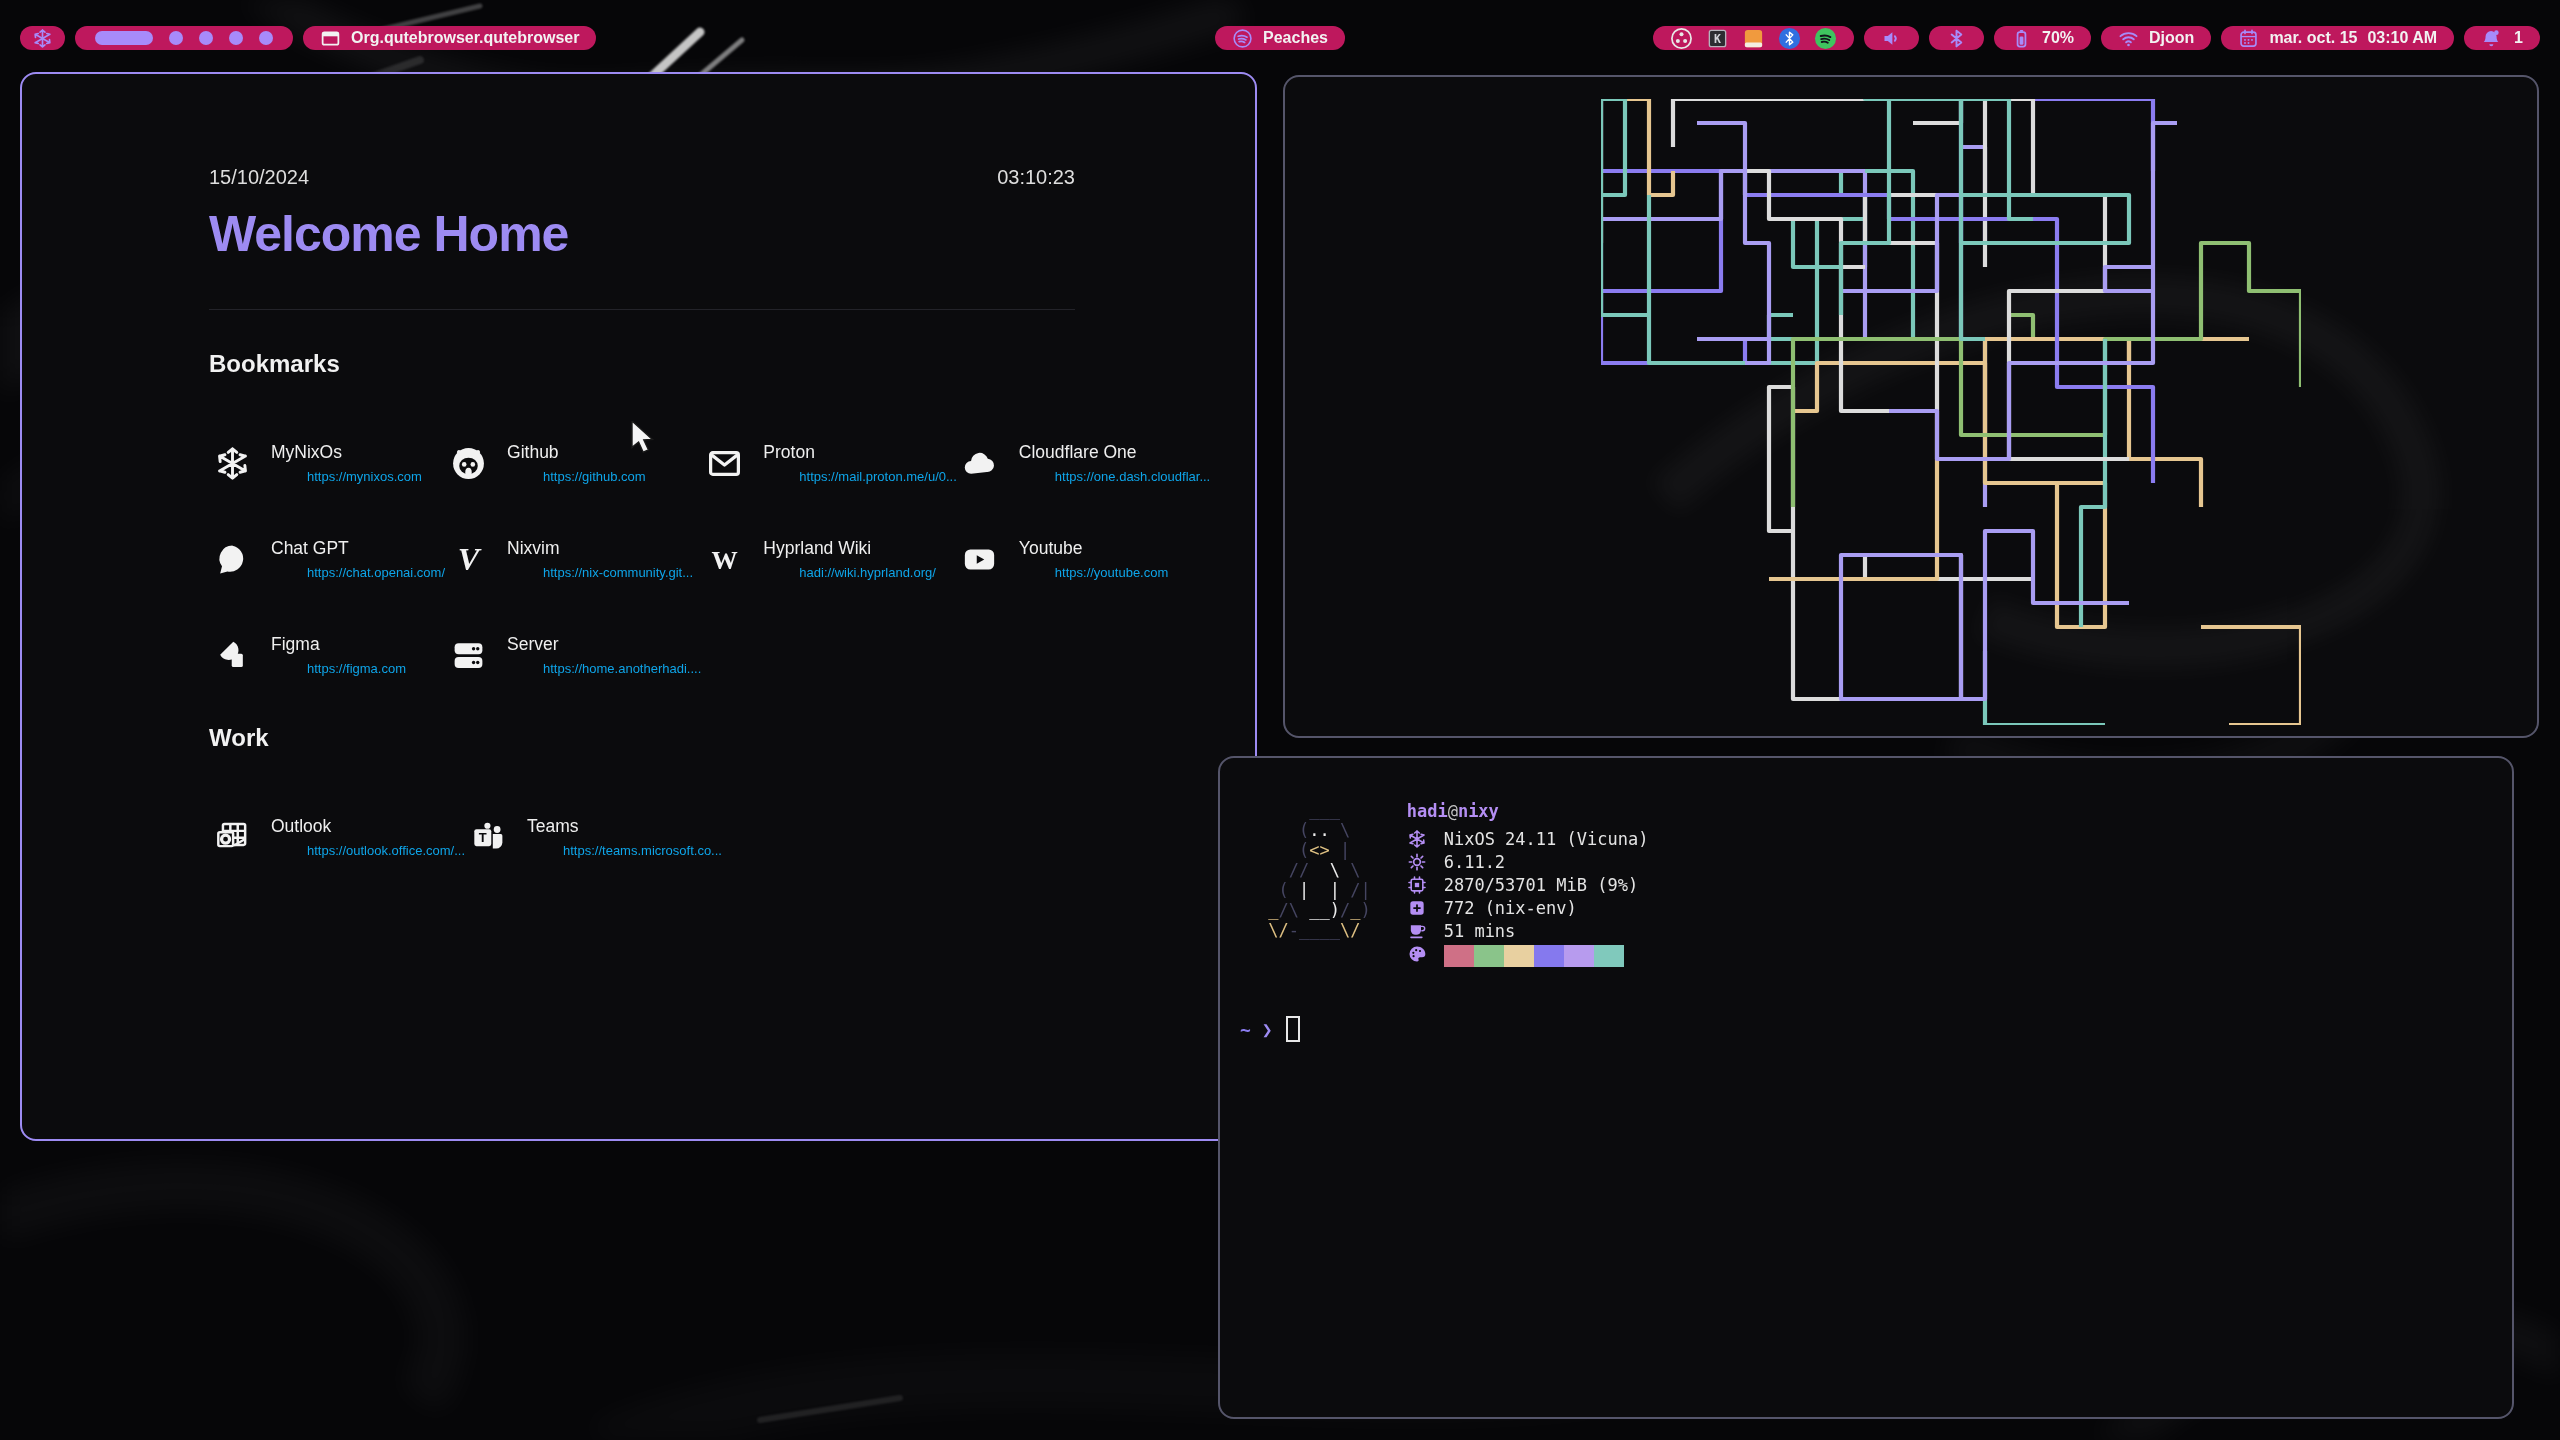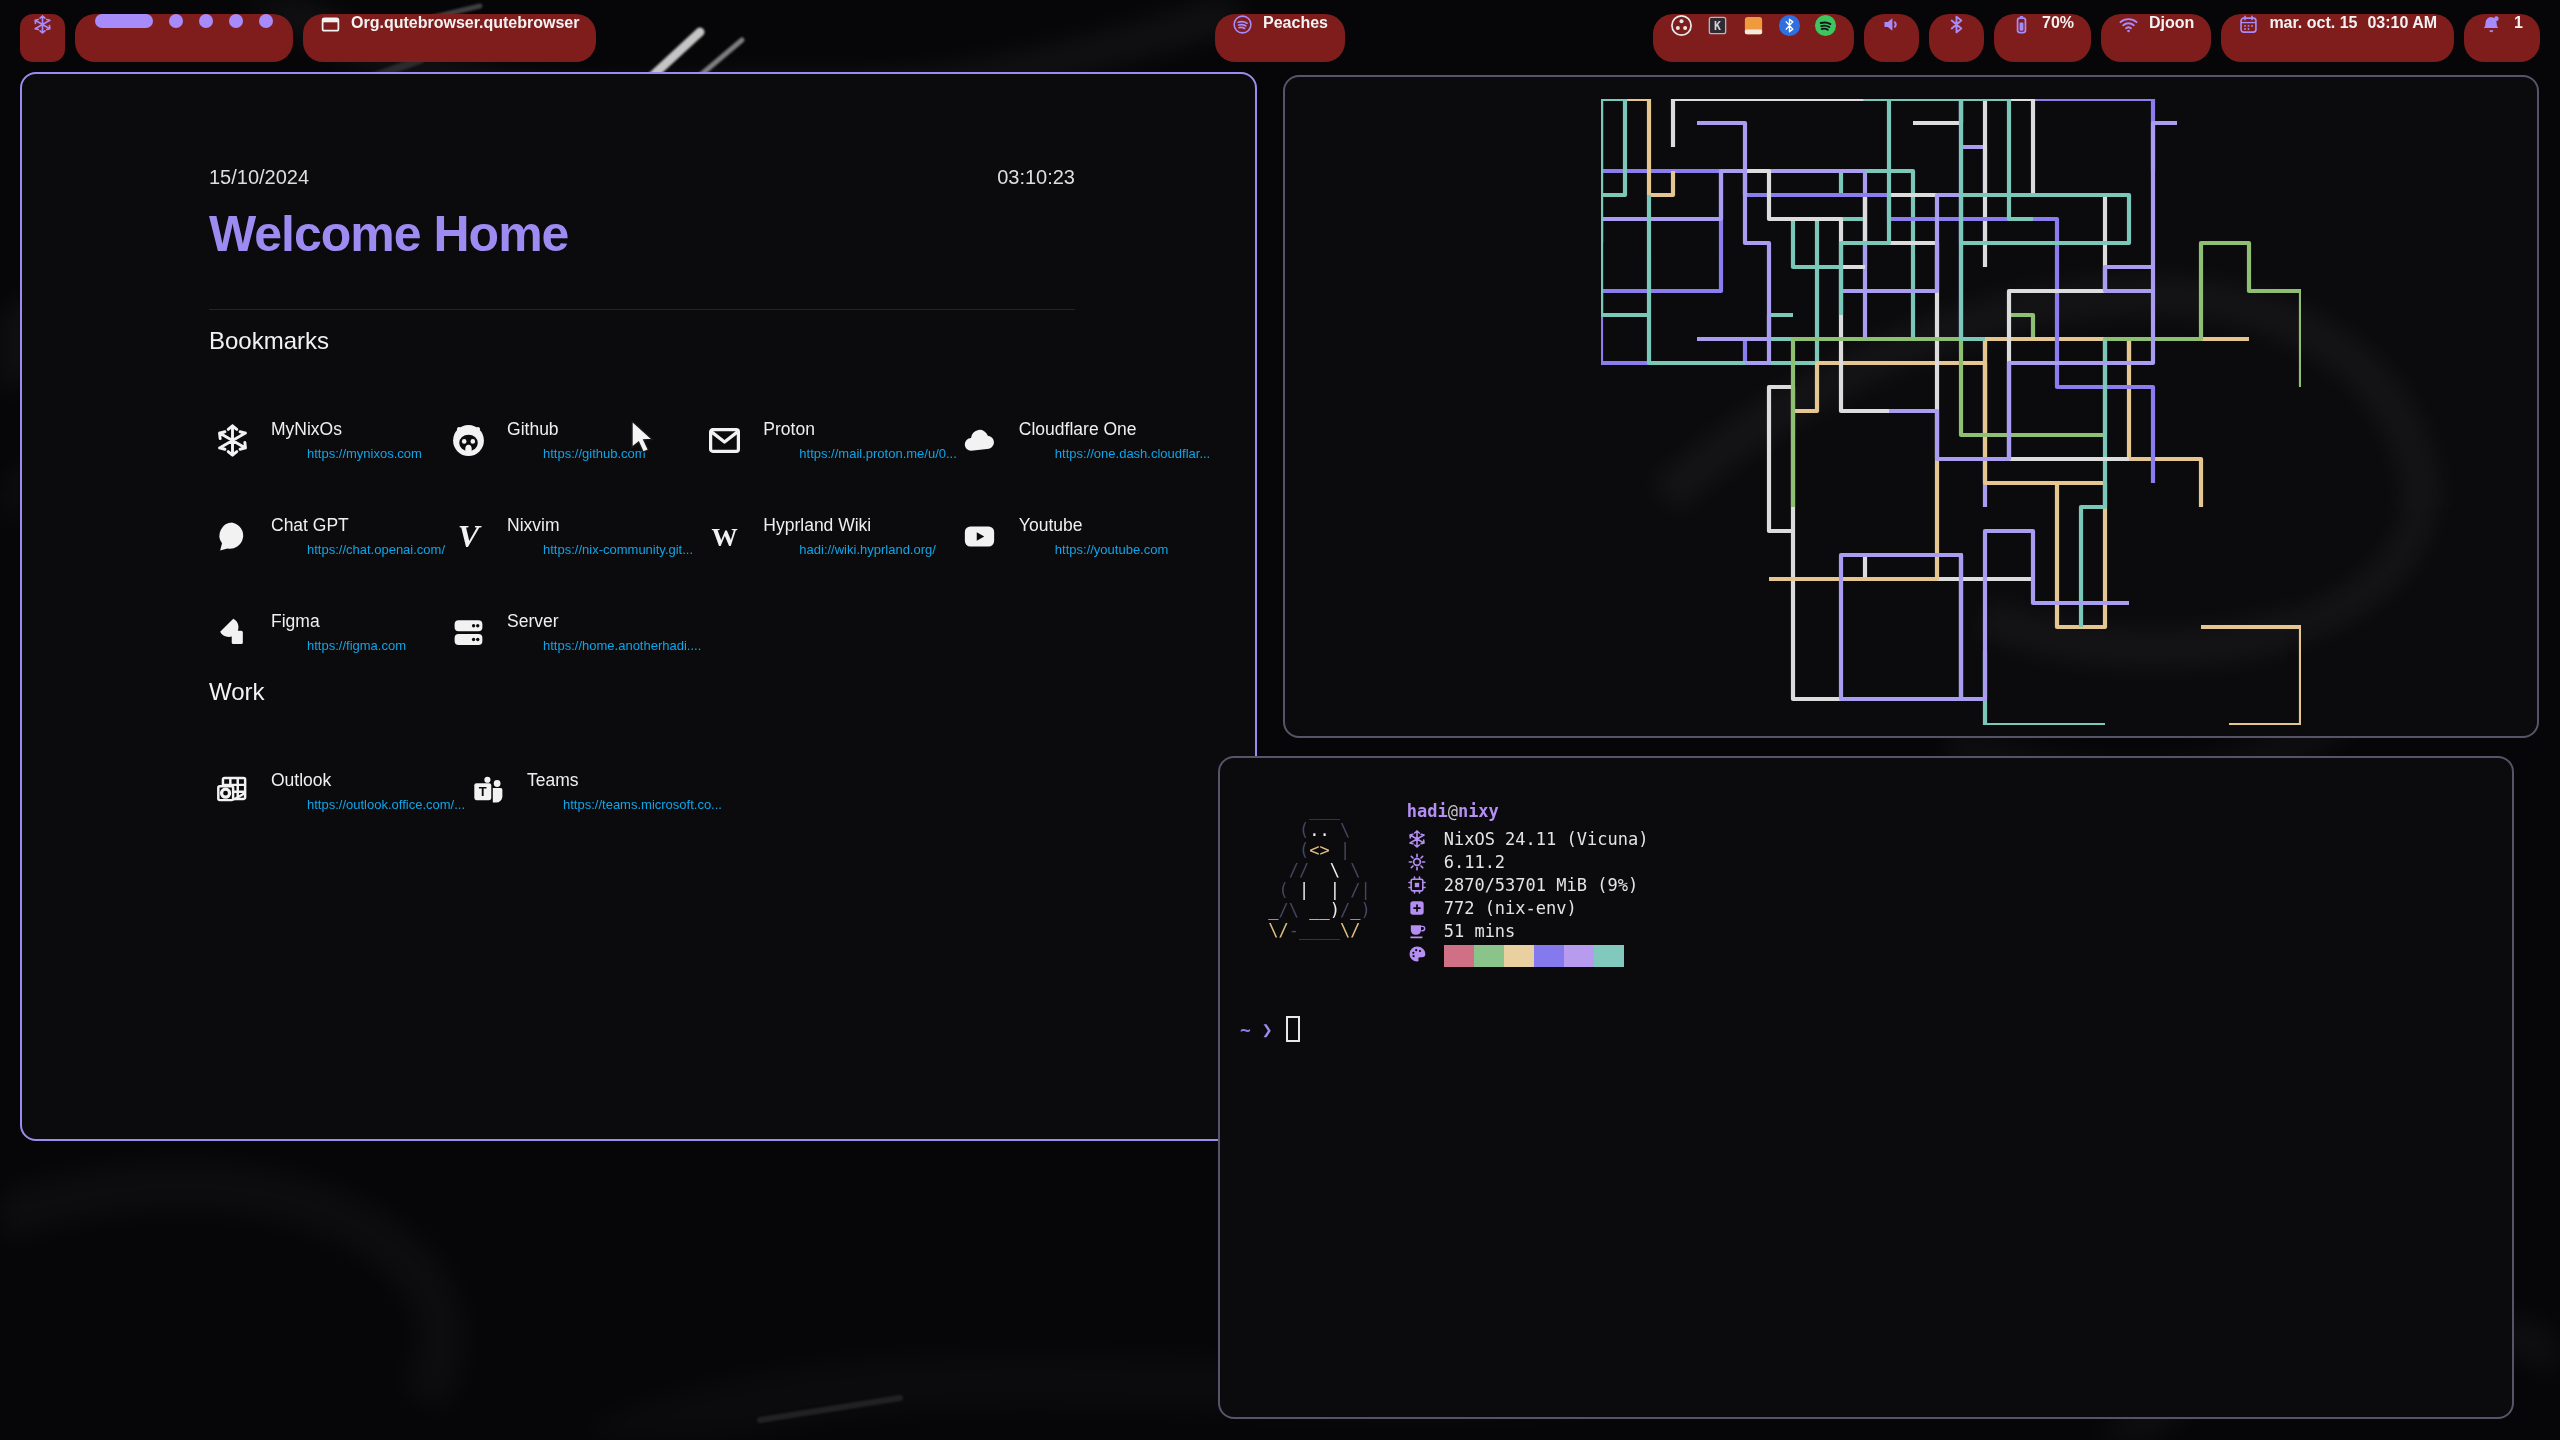--- a/index.html
+++ b/index.html
@@ -14,21 +14,21 @@
   }
   
   .wall { position:absolute; inset:0; z-index:0; filter:blur(14px); }
   .streaks { position:absolute; inset:0; z-index:0; filter:blur(1px); }
   
   .topbar { position:absolute; top:18px; left:20px; right:20px; height:40px; z-index:5;
             display:flex; align-items:center; }
   .tb-left { display:flex; gap:10px; align-items:center; }
   .tb-right { margin-left:auto; display:flex; gap:10px; align-items:center; }
   .tb-center { position:absolute; left:50%; transform:translateX(-50%); }
-  .pill { background:#7f1d1d; border-radius:20px; height:48px; display:flex; align-items:flex-start;
+  .pill { background:#be185d; border-radius:20px; height:24px; display:flex; align-items:center;
           padding:0 17px; gap:10px; color:#f2f2f2; font-weight:700; font-size:16px; white-space:nowrap; }
   .pill.square { border-radius:13px; padding:0 12px; }
   .pill svg { width:21px; height:21px; display:block; }
   .accent { color:#a78bfa; }
   .ws-active { width:58px; height:14px; border-radius:7px; background:#a78bfa; }
   .ws-dot { width:14px; height:14px; border-radius:50%; background:#a78bfa; }
   #workspaces { gap:16px; padding:0 20px; }
   .tray-ico { width:23px; height:23px; display:flex; }
   .tray-ico svg { width:23px; height:23px; }
   #tray { gap:13px; }
@@ -38,21 +38,21 @@
   .win.focused { border:2px solid #9d8bf2; }
   .win.unfocused { border:2px solid #55556a; }
   #win-start { left:20px; top:72px; width:1237px; height:1069px; }
   #win-pipes { left:1283px; top:75px; width:1256px; height:663px; overflow:hidden; }
   #win-fetch { left:1218px; top:756px; width:1296px; height:663px; overflow:hidden; }
   
   .sp-inner { padding:92px 180px 0 187px; }
   .sp-toprow { display:flex; justify-content:space-between; font-size:20px; color:#dedede; }
   .sp-title { margin-top:16px; font-size:50px; font-weight:700; letter-spacing:-1px; color:#9d8bf2; }
   .sp-divider { border:none; border-top:1px solid #232329; margin-top:46px; }
-  .sp-section-label { margin-top:17px; font-size:24px; font-weight:400; color:#f2f2f2; }
+  .sp-section-label { margin-top:40px; font-size:24px; font-weight:700; color:#f2f2f2; }
   .bm-grid { margin-top:56px; display:grid; grid-template-columns:repeat(4, 1fr); row-gap:38px; }
   .bm-item { display:flex; align-items:center; cursor:pointer; text-decoration:none; color:inherit; height:58px; }
   .bm-ico { width:46px; height:46px; display:flex; align-items:center; justify-content:center;
             color:#f2f2f2; flex:0 0 46px; margin-right:16px; }
   .bm-ico svg { width:37px; height:37px; }
   .bm-name { font-size:17.5px; font-weight:500; color:#efefef; }
   .bm-url { font-size:13px; color:#0ea5e9; margin-top:6px;margin-left:36px; }
   
   #pipes-svg { position:absolute; left:316px; top:22px; }
   .term-swirl { position:absolute; inset:0; filter:blur(10px); opacity:.7; }

